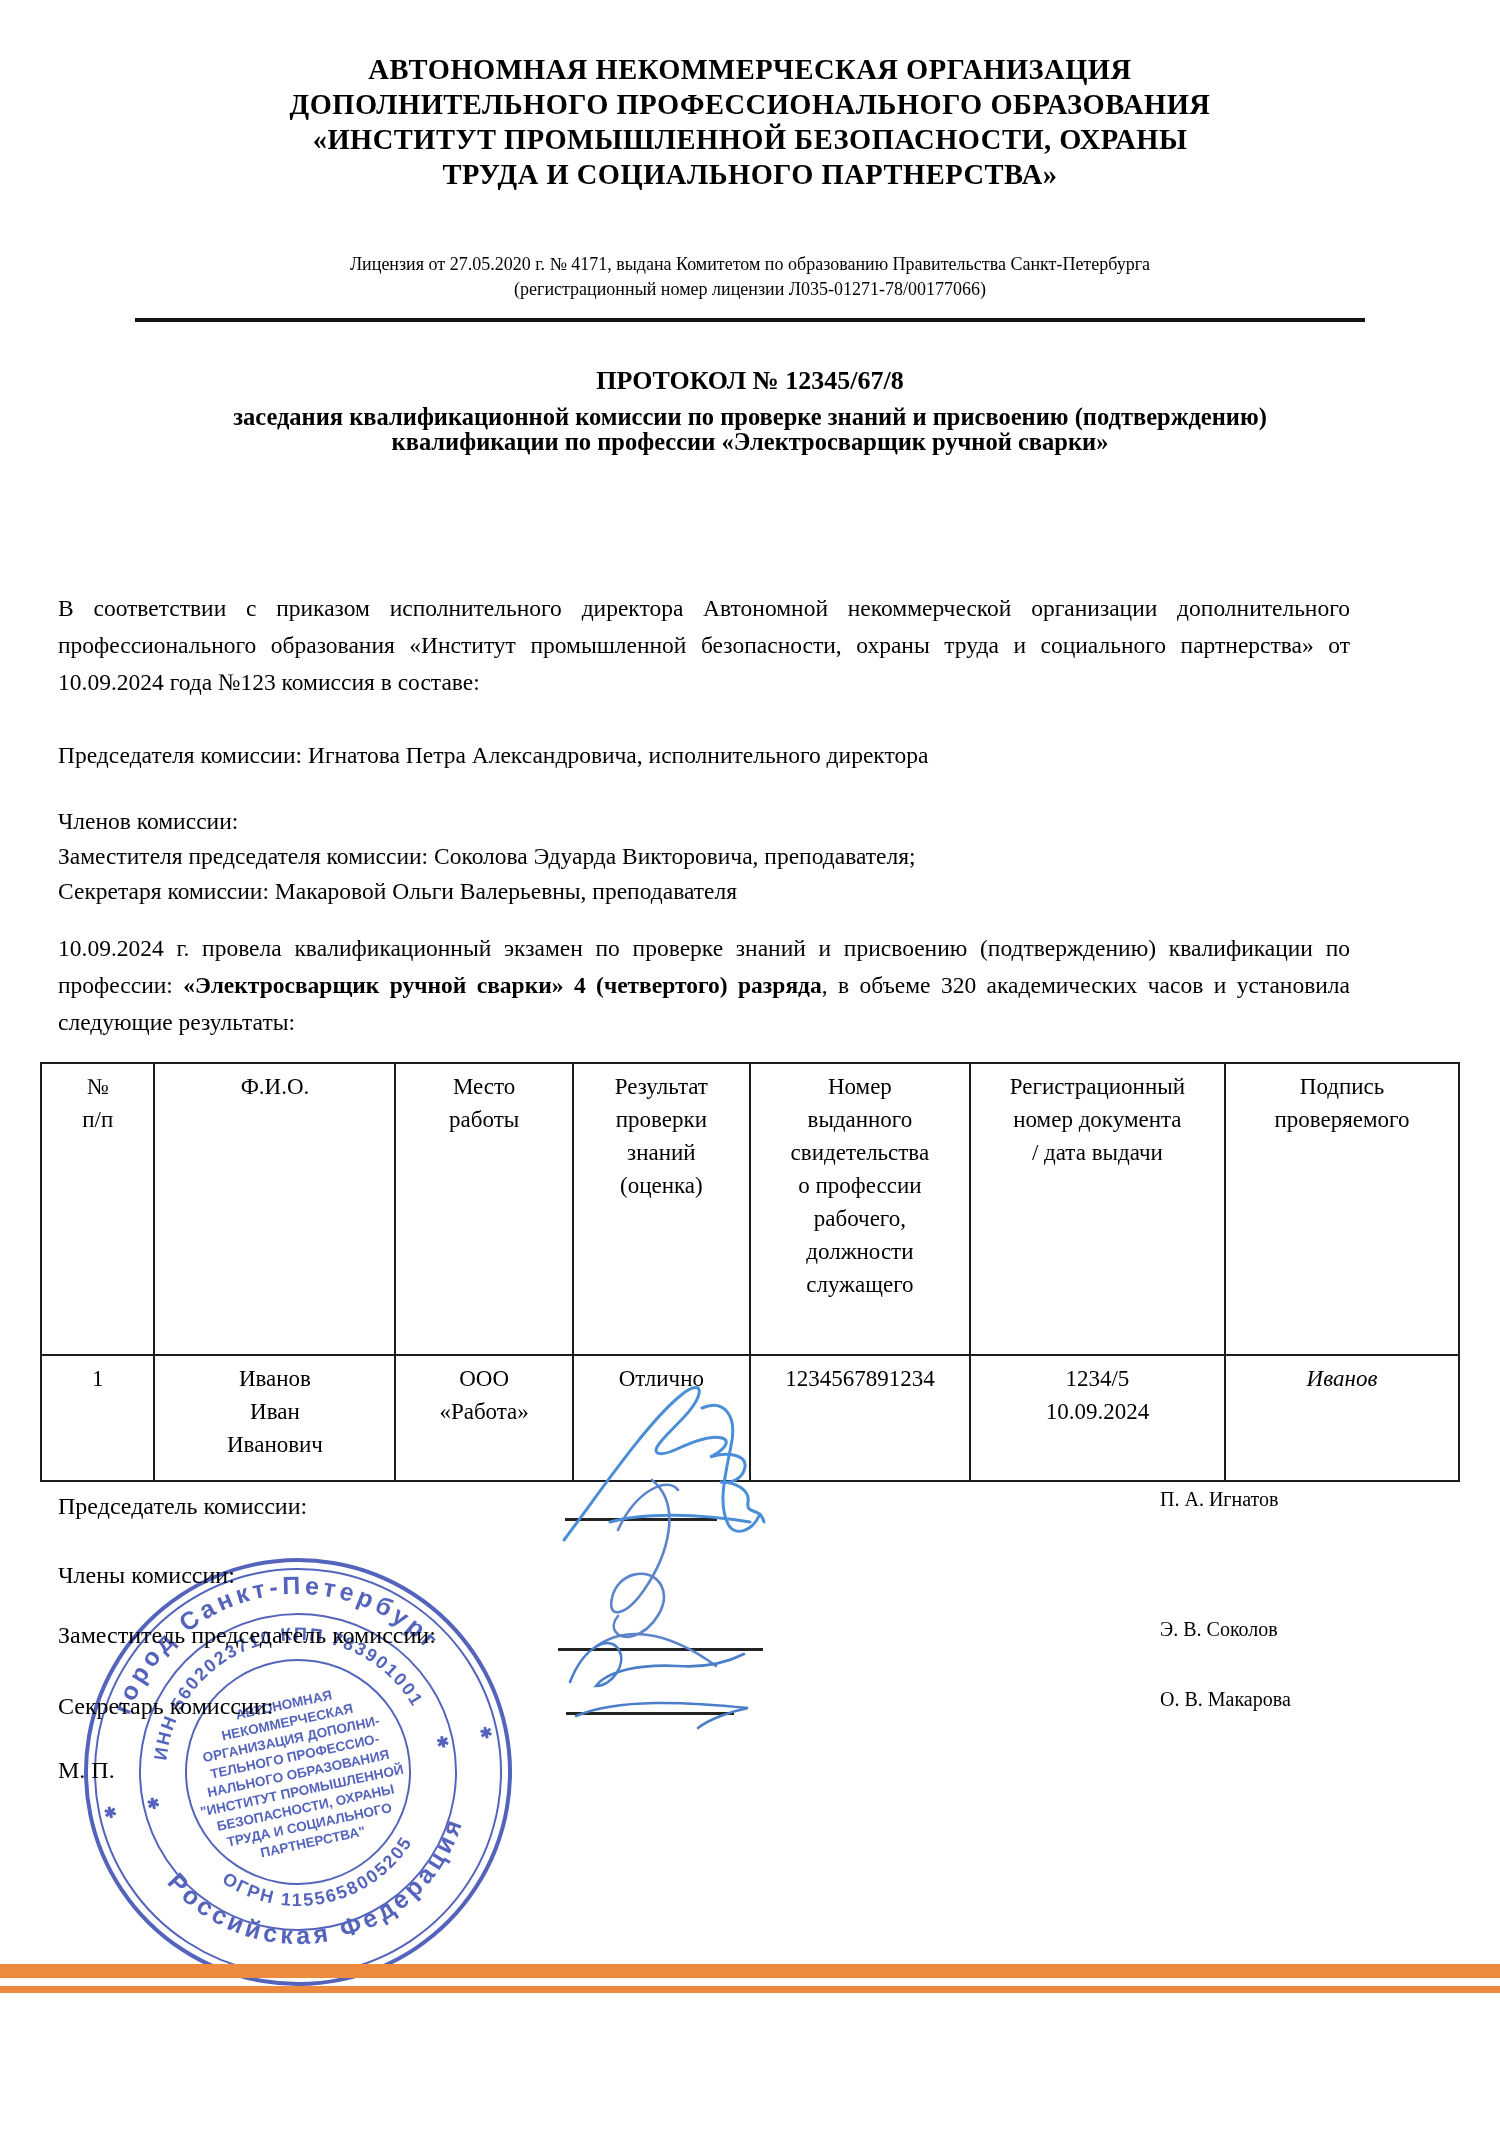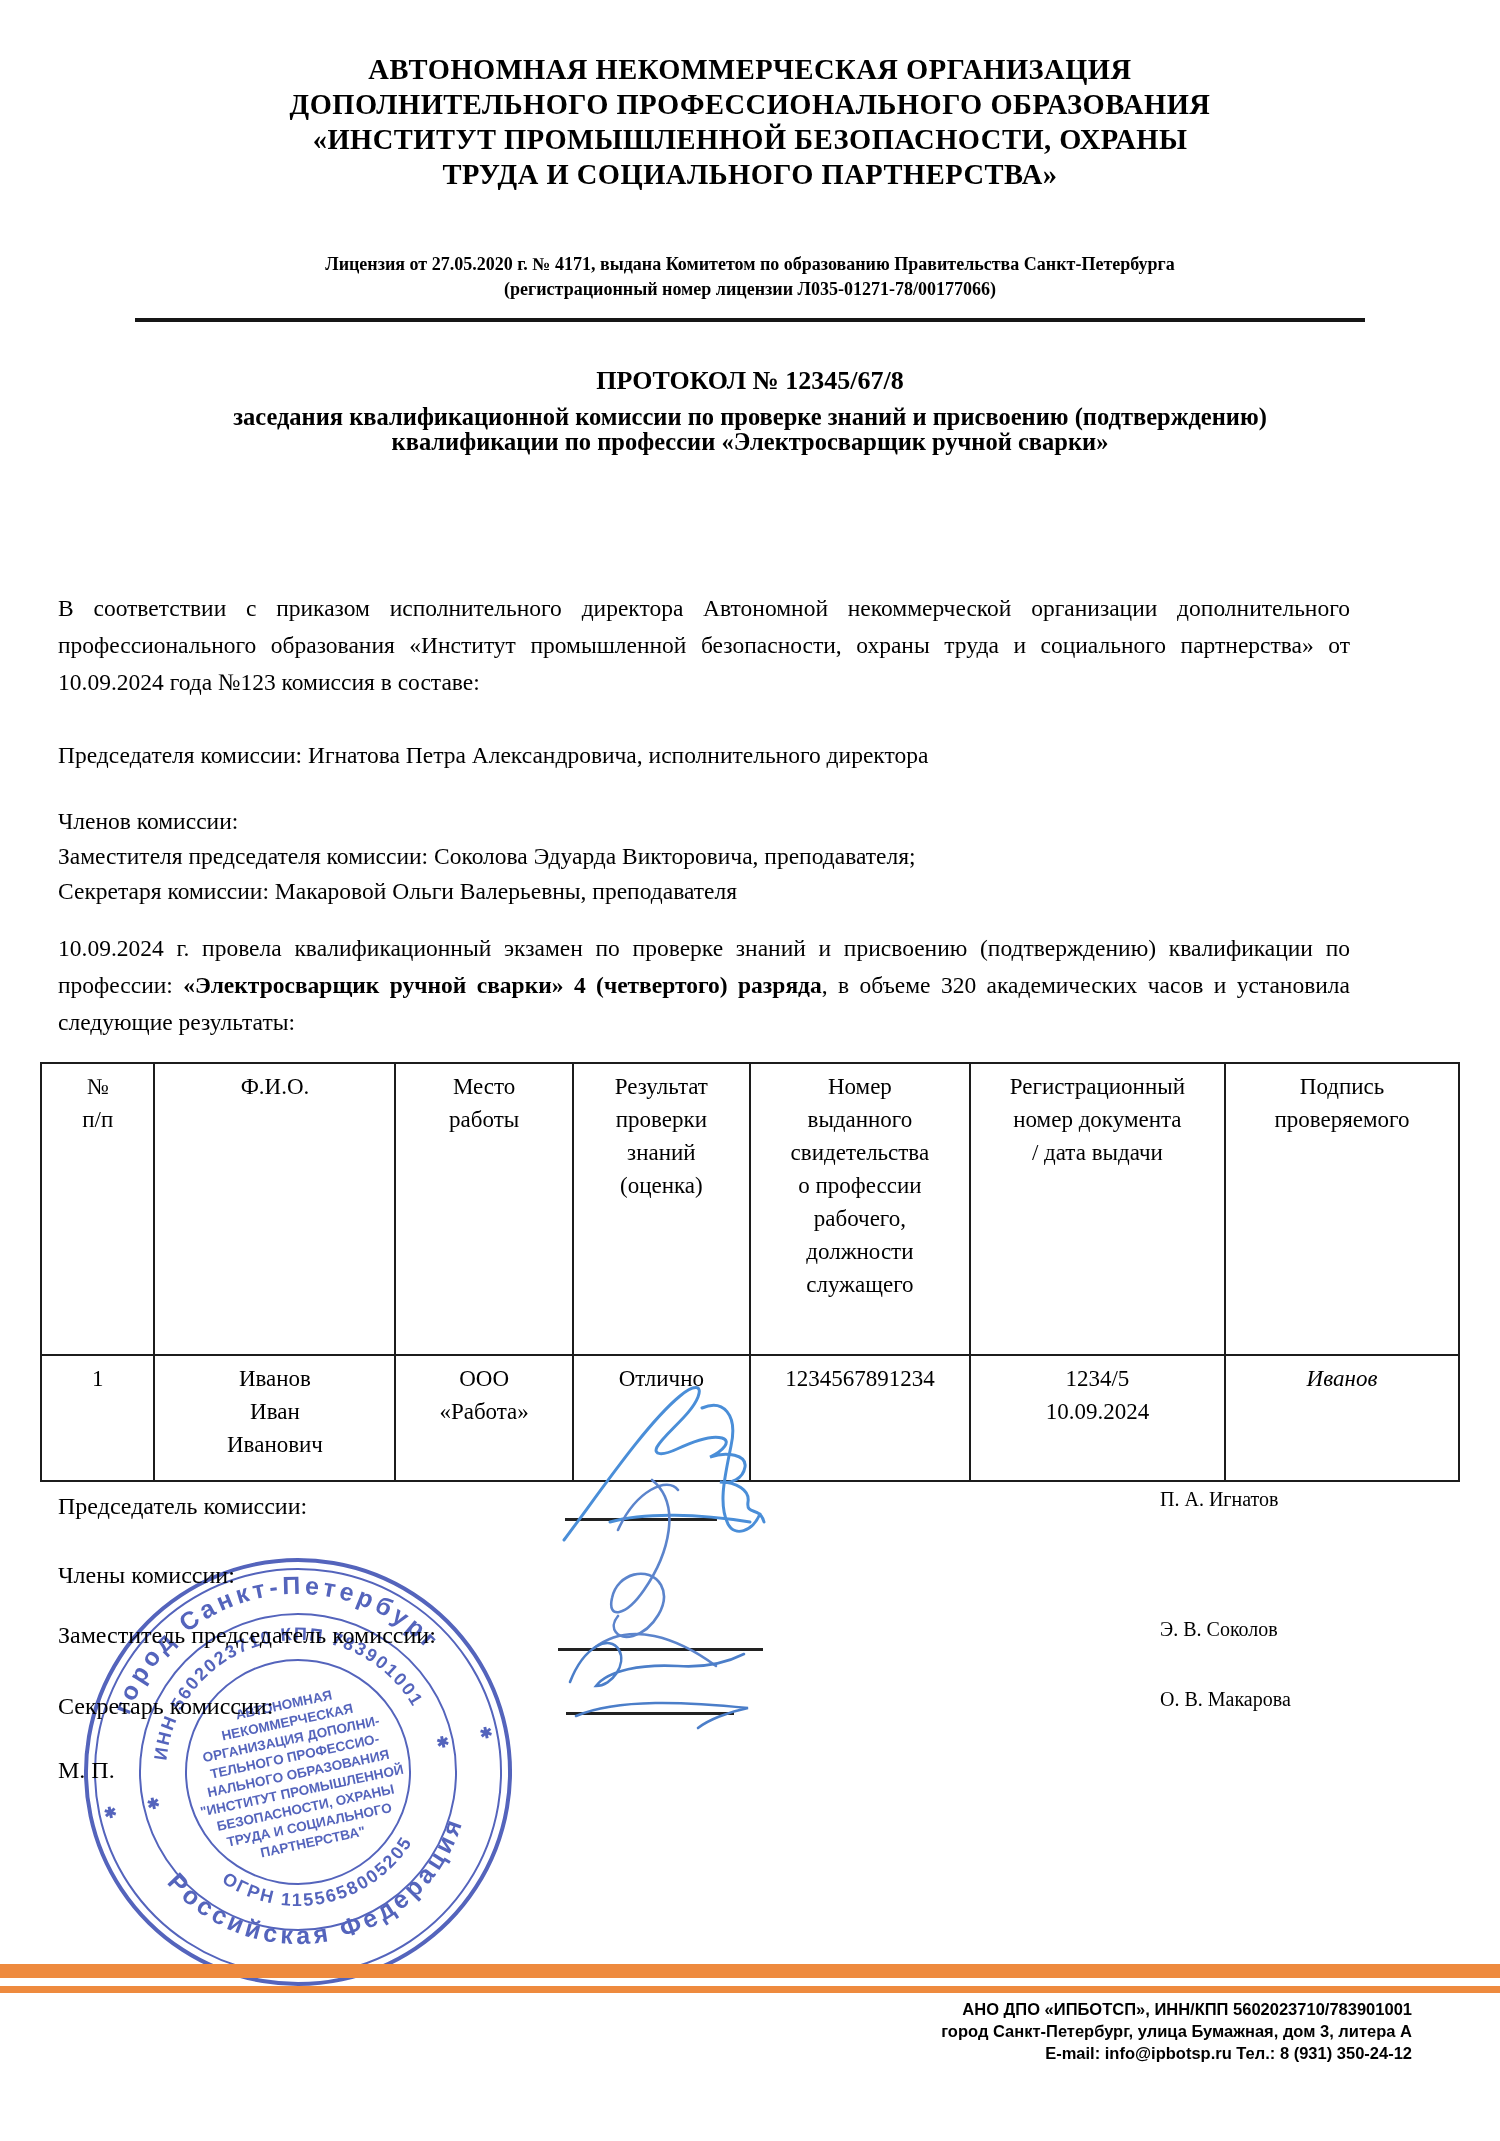--- a/index.html
+++ b/index.html
@@ -11,21 +11,21 @@
   }
   .pre { white-space:pre-line; }
 
   .org-name {
     position:absolute; top:52px; left:0; width:100%;
     text-align:center; font-weight:bold; font-size:28.5px; line-height:35px;
     letter-spacing:.5px;
   }
   .license {
     position:absolute; top:252px; left:0; width:100%;
-    text-align:center; font-weight:bold; font-size:18px; line-height:25px;
+    text-align:center; font-weight:normal; font-size:18px; line-height:25px;
   }
   .divider {
     position:absolute; top:318px; left:135px; right:135px; height:4px;
     background:#161616;
   }
   .protocol-title {
     position:absolute; top:366px; left:0; width:100%;
     text-align:center; font-weight:bold; font-size:26px;
   }
   .protocol-subtitle {
@@ -251,19 +251,14 @@
       <text x="220" y="243.5">"ИНСТИТУТ ПРОМЫШЛЕННОЙ</text>
       <text x="220" y="261">БЕЗОПАСНОСТИ, ОХРАНЫ</text>
       <text x="220" y="278.5">ТРУДА И СОЦИАЛЬНОГО</text>
       <text x="220" y="296">ПАРТНЕРСТВА"</text>
     </g>
   </svg>
 
   <div class="accent-bar bar-thick" style="background: rgb(238, 138, 62);"></div>
   <div class="accent-bar bar-thin" style="background: rgb(238, 138, 62);"></div>
 
-  <div class="footer">
-    <div>АНО ДПО «ИПБОТСП», ИНН/КПП 5602023710/783901001</div>
-    <div>город Санкт-Петербург, улица Бумажная, дом 3, литера А</div>
-    <div>E-mail: info@ipbotsp.ru Тел.: 8 (931) 350-24-12</div>
-  </div>
 
 </div>
 
 </body></html>

